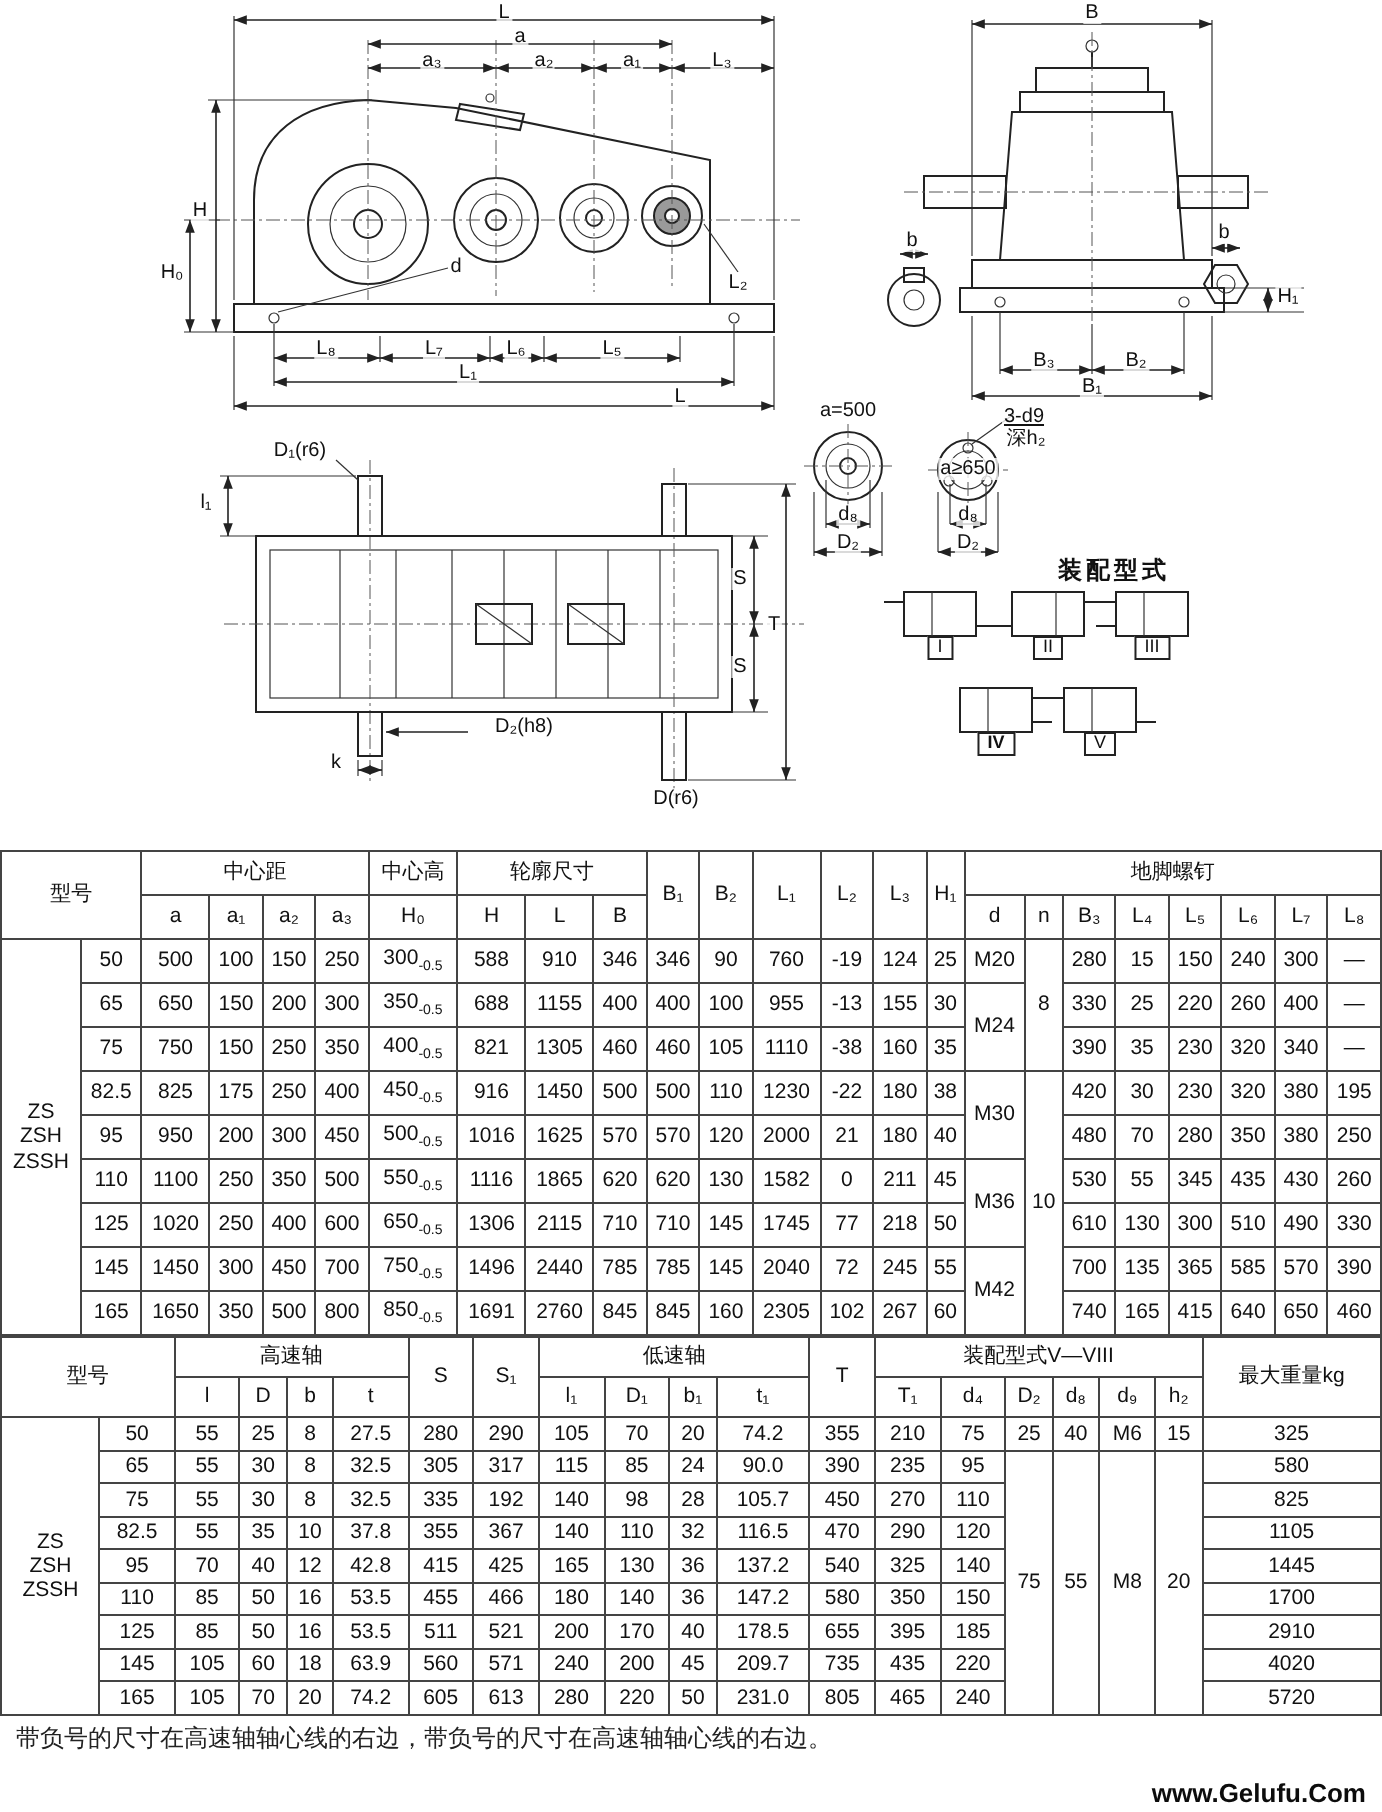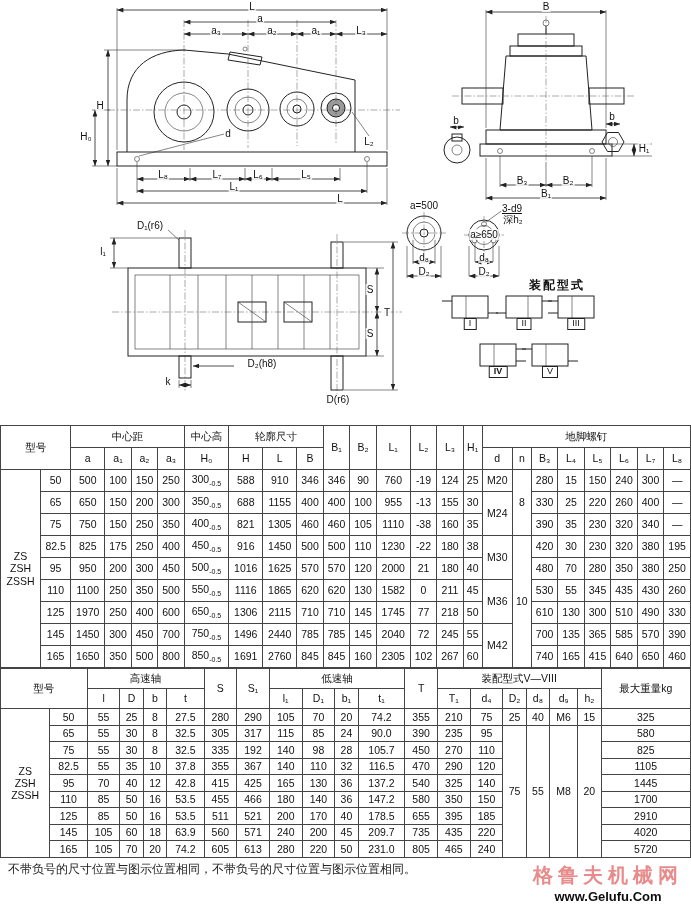--- a/index.html
+++ b/index.html
@@ -455,21 +455,21 @@
         <td rowspan="2">M36</td>
         <td>530</td>
         <td>55</td>
         <td>345</td>
         <td>435</td>
         <td>430</td>
         <td>260</td>
       </tr>
       <tr>
         <td>125</td>
-        <td>1970</td>
+        <td>1020</td>
         <td>250</td>
         <td>400</td>
         <td>600</td>
         <td>650<sub class="tol">-0.5</sub></td>
         <td>1306</td>
         <td>2115</td>
         <td>710</td>
         <td>710</td>
         <td>145</td>
         <td>1745</td>
@@ -722,18 +722,17 @@
         <td>50</td>
         <td>231.0</td>
         <td>805</td>
         <td>465</td>
         <td>240</td>
         <td>5720</td>
       </tr>
     </tbody>
   </table>
 
-<div class="note">不带负号的尺寸位置与图示位置相同，不带负号的尺寸位置与图示位置相同。</div>
+<div class="note">带负号的尺寸在高速轴轴心线的右边，带负号的尺寸在高速轴轴心线的右边。</div>
 
 <div class="watermark">
-  <div class="brand">格鲁夫机械网</div>
   <div class="url">www.Gelufu.Com</div>
 </div>
 
 </body></html>

